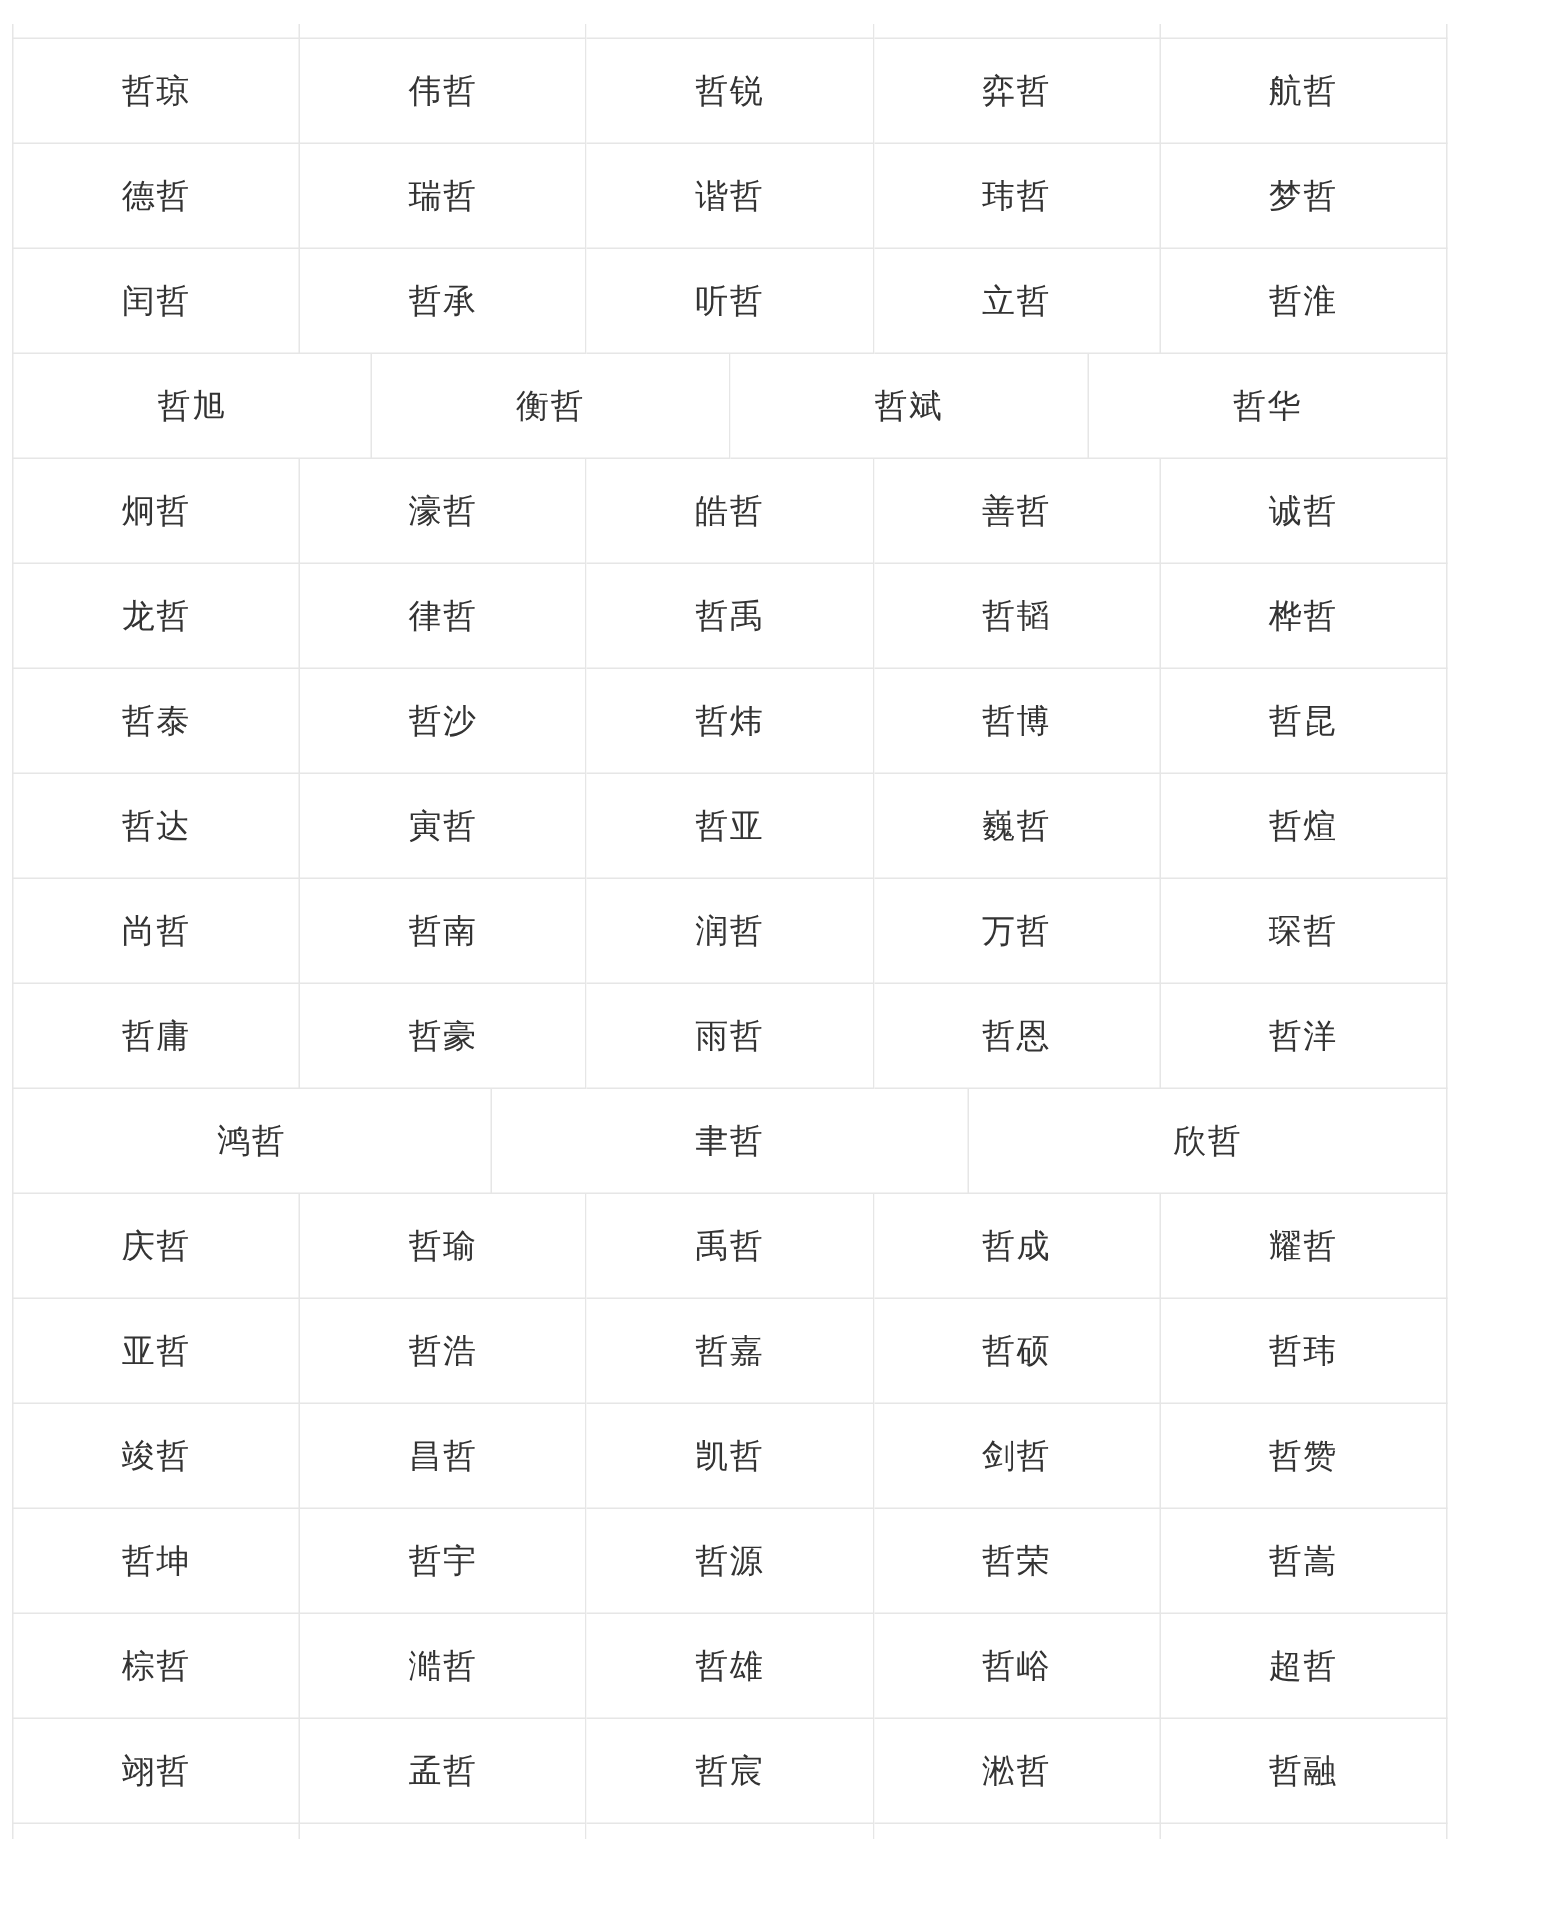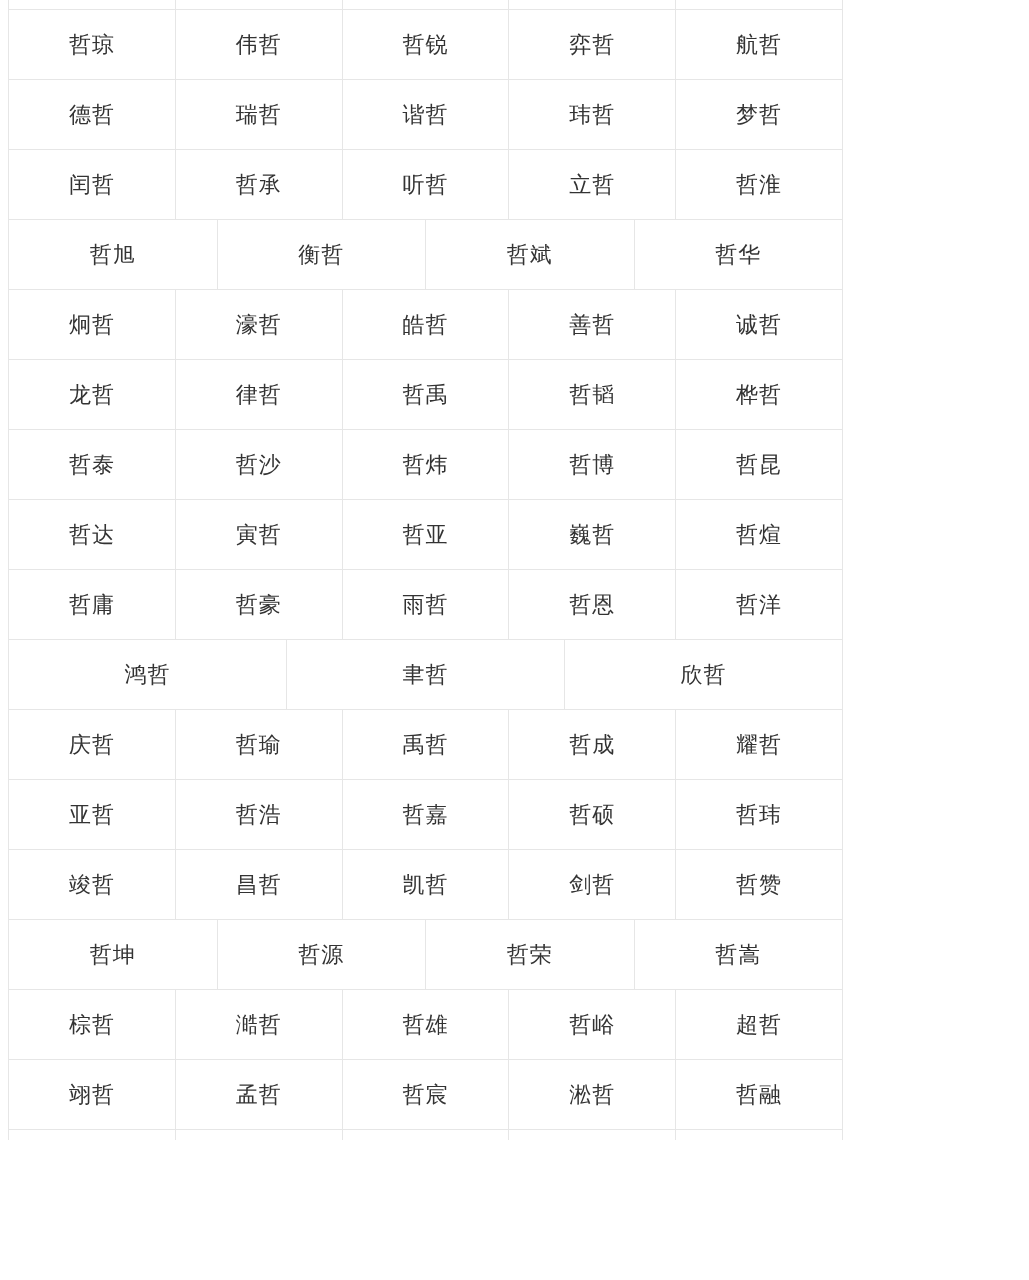--- a/index.html
+++ b/index.html
@@ -13,22 +13,22 @@
     padding:0;
     width:1029px;
     height:1280px;
     overflow:hidden;
     background:var(--pagebg);
     font-family:"Liberation Sans","DejaVu Sans",sans-serif;
   }
   .table-wrap{
     position:absolute;
     left:8px;
-    top:0;
-    width:835px;
+    top:16px;
+    width:957px;
   }
   .row{
     display:flex;
     width:100%;
   }
   .cell{
     flex:1 1 0;
     box-sizing:border-box;
     height:70px;
     background:var(--cellbg);
@@ -197,20 +197,37 @@
       </div>
       <div class="cell">
         <span>巍哲</span>
       </div>
       <div class="cell">
         <span>哲煊</span>
       </div>
     </div>
     <div class="row">
       <div class="cell">
+        <span>尚哲</span>
+      </div>
+      <div class="cell">
+        <span>哲南</span>
+      </div>
+      <div class="cell">
+        <span>润哲</span>
+      </div>
+      <div class="cell">
+        <span>万哲</span>
+      </div>
+      <div class="cell">
+        <span>琛哲</span>
+      </div>
+    </div>
+    <div class="row">
+      <div class="cell">
         <span>哲庸</span>
       </div>
       <div class="cell">
         <span>哲豪</span>
       </div>
       <div class="cell">
         <span>雨哲</span>
       </div>
       <div class="cell">
         <span>哲恩</span>
@@ -277,20 +294,23 @@
       <div class="cell">
         <span>剑哲</span>
       </div>
       <div class="cell">
         <span>哲赞</span>
       </div>
     </div>
     <div class="row">
       <div class="cell">
         <span>哲坤</span>
+      </div>
+      <div class="cell">
+        <span>哲宇</span>
       </div>
       <div class="cell">
         <span>哲源</span>
       </div>
       <div class="cell">
         <span>哲荣</span>
       </div>
       <div class="cell">
         <span>哲嵩</span>
       </div>

